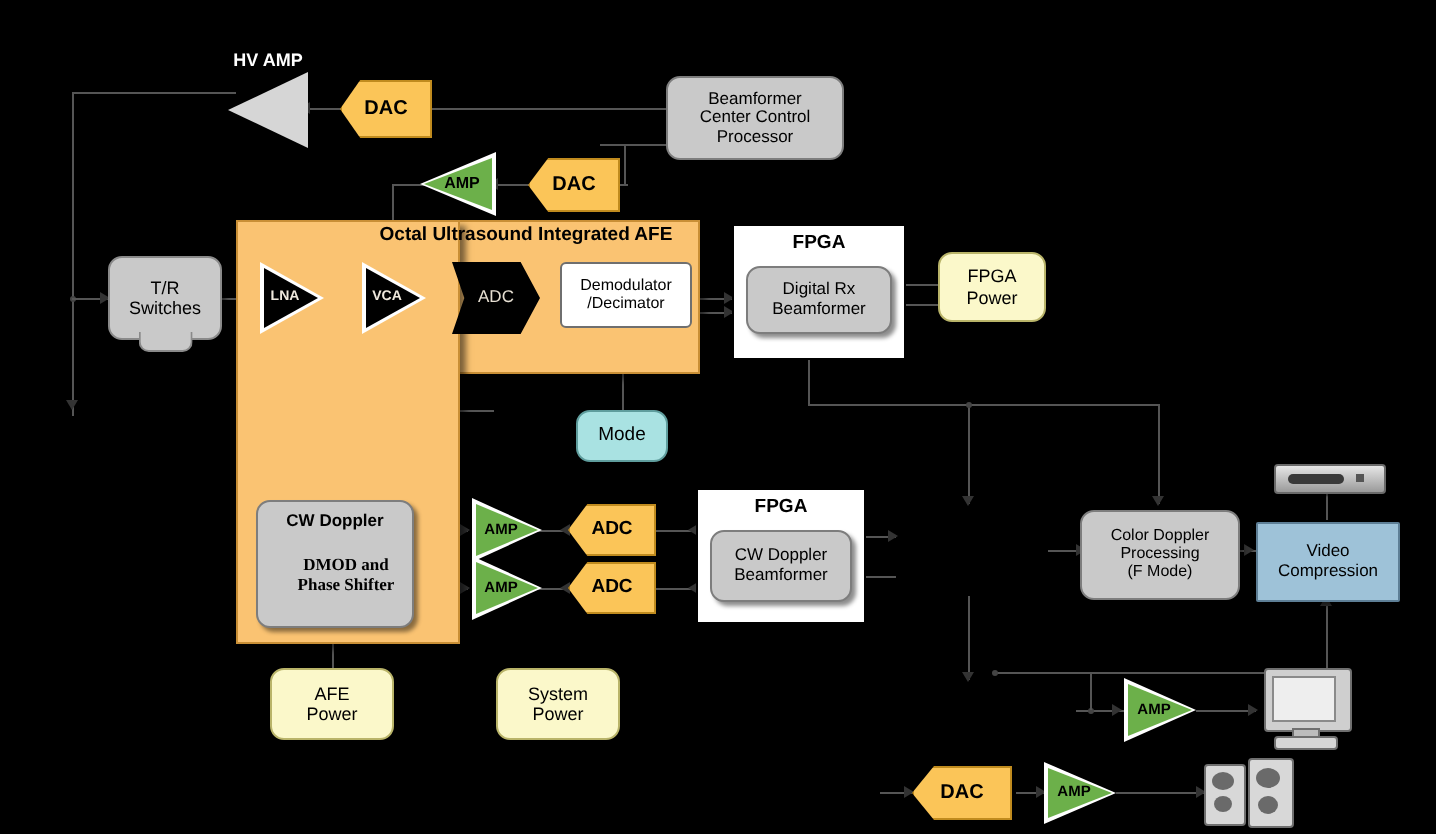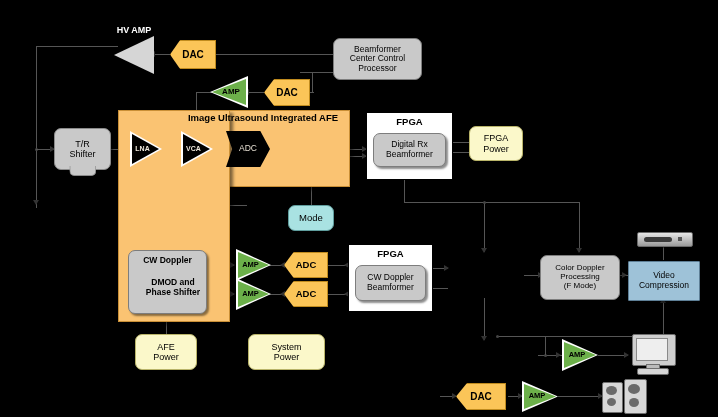--- a/index.html
+++ b/index.html
@@ -187,26 +187,26 @@
   <div class="w wh" style="left:508px;top:396px;width:14px;"></div>
   <div class="arrow ar-r" style="left:518px;top:392.5px;"></div>
   <div class="w wh" style="left:558px;top:396px;width:44px;"></div>
   <div class="arrow ar-r" style="left:598px;top:392.5px;"></div>
 
   <div class="w wv" style="left:166px;top:320px;height:16px;"></div>
   <div class="arrow ar-u" style="left:162.5px;top:316px;"></div>
 
   <div class="afe" style="left:118px;top:110px;width:230px;height:75px;"></div>
   <div class="afe" style="left:118px;top:110px;width:110px;height:210px;"></div>
-  <div class="lbl" style="left:178px;top:113px;width:170px;font-size:9.5px;font-weight:bold;color:#000;">Image Ultrasound Integrated AFE</div>
+  <div class="lbl" style="left:178px;top:113px;width:170px;font-size:9.5px;font-weight:bold;color:#000;">Octal Ultrasound Integrated AFE</div>
 
 
   <div class="node doc" style="left:54px;top:128px;width:57px;height:42px;font-size:9px;">
     <span style="white-space:pre-line;">T/R
-Shifter</span>
+Switches</span>
     <span class="tab"></span>
   </div>
 
   <div class="tri-l tri-grey" style="position:absolute;left:114px;top:36px;width:40px;height:38px;"></div>
   <div class="lbl" style="left:104px;top:25px;width:60px;font-size:9px;font-weight:bold;color:#fff;">HV AMP</div>
 
   <div class="node" style="left:170px;top:40px;width:46px;height:29px;">
     <div class="pent-l" style="position:absolute;inset:0;"></div>
     <span style="position:relative;font-size:10px;font-weight:bold;">DAC</span>
   </div>
@@ -238,41 +238,45 @@
     <div class="tri-r tri-white" style="position:absolute;inset:0;"></div>
     <div class="tri-r" style="position:absolute;left:2px;top:3px;right:3px;bottom:3px;background:#000;"></div>
     <span class="tri-txt" style="font-size:7px;color:#f0e9dd;padding-right:7px;">VCA</span>
   </div>
 
   <div class="node" style="left:226px;top:131px;width:44px;height:36px;">
     <div class="hex-r" style="position:absolute;inset:0;"></div>
     <span style="position:relative;font-size:8.5px;color:#e6dfd2;">ADC</span>
   </div>
 
+  <div class="node whitebox" style="left:280px;top:131px;width:66px;height:33px;font-size:8px;">
+    <span style="white-space:pre-line;">Demodulator
+/Decimator</span>
+  </div>
 
   <div class="whiteframe" style="position:absolute;left:366px;top:112px;width:85px;height:66px;">
     <div class="lbl" style="left:0;top:4px;width:85px;font-size:9.5px;font-weight:bold;">FPGA</div>
     <div class="node greybox" style="left:6px;top:20px;width:73px;height:34px;font-size:8.5px;">
       <span style="white-space:pre-line;">Digital Rx
 Beamformer</span>
     </div>
   </div>
 
   <div class="node yellowbox" style="left:469px;top:126px;width:54px;height:35px;font-size:9px;">
     <span style="white-space:pre-line;">FPGA
 Power</span>
   </div>
 
   <div class="node cyanbox" style="left:288px;top:205px;width:46px;height:26px;font-size:9.5px;">
     <span>Mode</span>
   </div>
 
   <div class="greybox" style="position:absolute;left:128px;top:250px;width:77px;height:62px;">
     <div class="lbl" style="left:0;top:5px;width:77px;font-size:8.5px;font-weight:bold;">CW Doppler</div>
-    <div class="lbl" style="left:0;top:27px;width:88px;font-size:8.5px;font-weight:bold;white-space:pre-line;">DMOD and
+    <div class="lbl" style="left:0;top:27px;width:88px;font-size:8.5px;font-weight:bold;white-space:pre-line;font-family:Liberation Serif, serif;">DMOD and
 Phase Shifter</div>
   </div>
 
   <div class="node" style="left:236px;top:249px;width:35px;height:32px;">
     <div class="tri-r tri-white" style="position:absolute;inset:0;"></div>
     <div class="tri-r tri-green" style="position:absolute;left:2px;top:3px;right:2px;bottom:3px;"></div>
     <span class="tri-txt" style="font-size:7.5px;color:#000;padding-right:6px;">AMP</span>
   </div>
 
   <div class="node" style="left:236px;top:278px;width:35px;height:32px;">
@@ -316,21 +320,21 @@
               box-shadow:1px 1px 1px rgba(0,0,0,.5);">
     <div style="position:absolute;left:6px;top:4px;width:28px;height:5px;background:#3a3a3a;border-radius:3px;"></div>
     <div style="position:absolute;left:40px;top:4px;width:4px;height:4px;background:#555;"></div>
   </div>
 
   <div class="node yellowbox" style="left:135px;top:334px;width:62px;height:36px;font-size:9px;">
     <span style="white-space:pre-line;">AFE
 Power</span>
   </div>
 
-  <div class="node yellowbox" style="left:248px;top:334px;width:77px;height:36px;font-size:9px;">
+  <div class="node yellowbox" style="left:248px;top:334px;width:62px;height:36px;font-size:9px;">
     <span style="white-space:pre-line;">System
 Power</span>
   </div>
 
 
   <div class="node" style="left:562px;top:339px;width:36px;height:32px;">
     <div class="tri-r tri-white" style="position:absolute;inset:0;"></div>
     <div class="tri-r tri-green" style="position:absolute;left:2px;top:3px;right:2px;bottom:3px;"></div>
     <span class="tri-txt" style="font-size:7.5px;color:#000;padding-right:6px;">AMP</span>
   </div>

